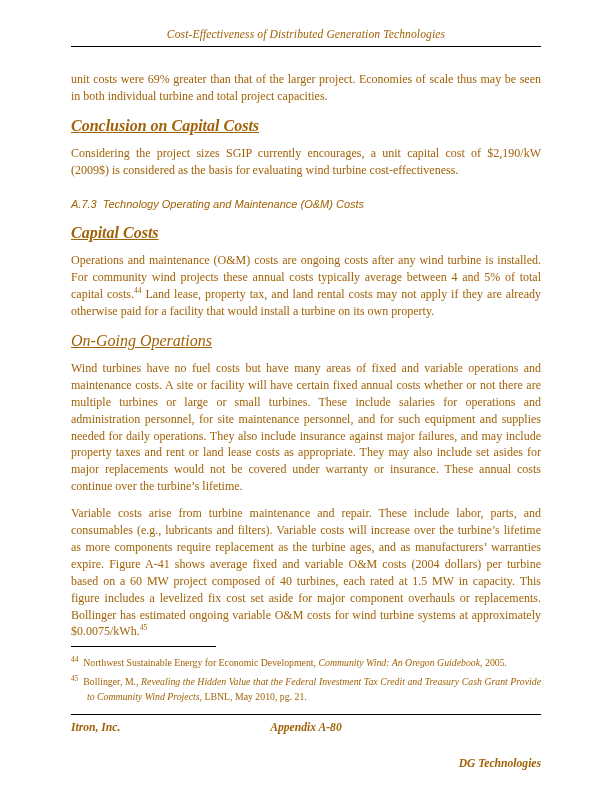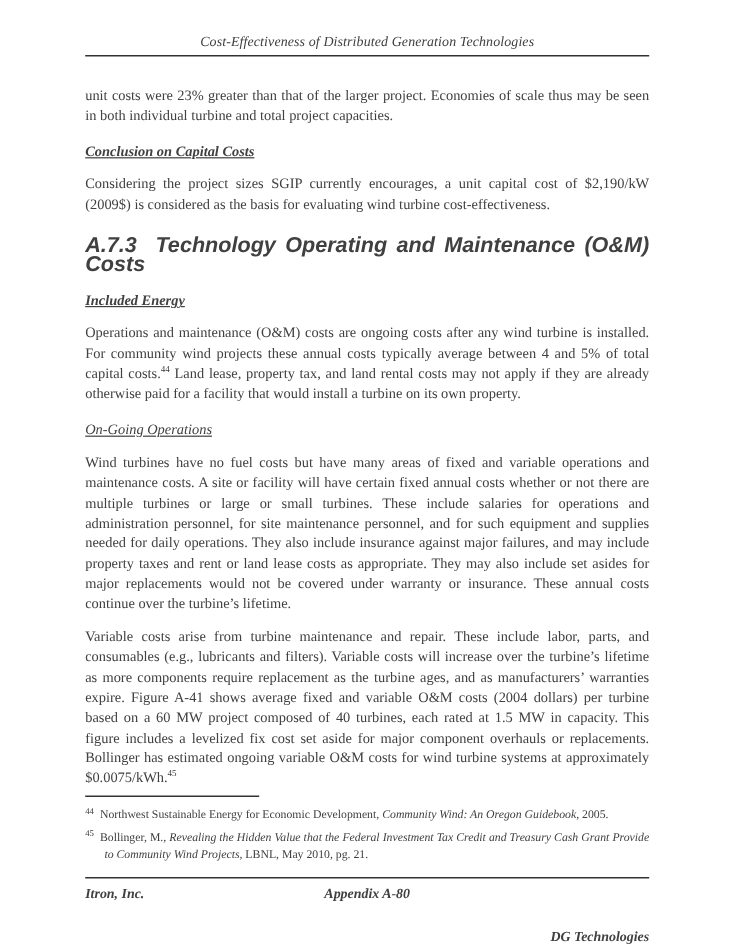--- a/index.html
+++ b/index.html
@@ -6,21 +6,21 @@
   html, body { margin: 0; padding: 0; }
   body {
     background: #7d7d7d;
     font-family: "Liberation Serif", "DejaVu Serif", serif;
   }
   .page {
     width: 612px;
     height: 792px;
     margin: 0 auto;
     background: #ffffff;
-    color: #404040;
+    color: #a16207;
     position: relative;
     box-shadow: 0 2px 12px rgba(0,0,0,.4);
   }
   .content {
     position: absolute;
     left: 71px;
     right: 71px;
     top: 28px;
     bottom: 22px;
     display: flex;
@@ -42,31 +42,31 @@
     flex: none;
     margin-top: 24px;
     font-size: 12px;
     line-height: 16.9px;
     text-align: justify;
   }
   .para { margin: 10px 0 0 0; }
   .para:first-child { margin-top: 0; }
   .sub-heading {
     margin: 13px 0 0 0;
-    font-size: 12px;
+    font-size: 16px;
     font-weight: bold;
     font-style: italic;
     text-decoration: underline;
   }
   .sub-heading--light { font-weight: normal; }
   .section-heading {
     margin: 17px 0 0 0;
     font-family: "Liberation Sans", "DejaVu Sans", sans-serif;
-    font-size: 18px;
-    font-weight: bold;
+    font-size: 11px;
+    font-weight: normal;
     font-style: italic;
     white-space: pre-wrap;
   }
   .fnref {
     font-size: 7.5px;
     vertical-align: super;
     line-height: 0;
   }
 
   .spacer { flex: 1 1 auto; min-height: 6px; }
@@ -109,29 +109,29 @@
 
 <div class="page">
   <div class="content">
 
     <header class="page-header">
       <div class="header-title">Cost-Effectiveness of Distributed Generation Technologies</div>
       <div class="header-rule"></div>
     </header>
 
     <main class="page-body">
-      <p class="para">unit costs were 23% greater than that of the larger project.  Economies of scale thus may be seen in both individual turbine and total project capacities.</p>
+      <p class="para">unit costs were 69% greater than that of the larger project.  Economies of scale thus may be seen in both individual turbine and total project capacities.</p>
 
       <h3 class="sub-heading">Conclusion on Capital Costs</h3>
 
       <p class="para">Considering the project sizes SGIP currently encourages, a unit capital cost of $2,190/kW (2009$) is considered as the basis for evaluating wind turbine cost-effectiveness.</p>
 
       <h2 class="section-heading">A.7.3  Technology Operating and Maintenance (O&amp;M) Costs</h2>
 
-      <h3 class="sub-heading">Included Energy</h3>
+      <h3 class="sub-heading">Capital Costs</h3>
 
       <p class="para"><span>Operations and maintenance (O&amp;M) costs are ongoing costs after any wind turbine is installed.  For community wind projects these annual costs typically average between 4 and 5% of total capital costs.</span><sup class="fnref">44</sup><span>  Land lease, property tax, and land rental costs may not apply if they are already otherwise paid for a facility that would install a turbine on its own property.</span></p>
 
       <h3 class="sub-heading sub-heading--light">On-Going Operations</h3>
 
       <p class="para">Wind turbines have no fuel costs but have many areas of fixed and variable operations and maintenance costs.  A site or facility will have certain fixed annual costs whether or not there are multiple turbines or large or small turbines.  These include salaries for operations and administration personnel, for site maintenance personnel, and for such equipment and supplies needed for daily operations.  They also include insurance against major failures, and may include property taxes and rent or land lease costs as appropriate.  They may also include set asides for major replacements would not be covered under warranty or insurance.  These annual costs continue over the turbine’s lifetime.</p>
 
       <p class="para"><span>Variable costs arise from turbine maintenance and repair.  These include labor, parts, and consumables (e.g., lubricants and filters).  Variable costs will increase over the turbine’s lifetime as more components require replacement as the turbine ages, and as manufacturers’ warranties expire.  Figure A-41 shows average fixed and variable O&amp;M costs (2004 dollars) per turbine based on a 60 MW project composed of 40 turbines, each rated at 1.5 MW in capacity.  This figure includes a levelized fix cost set aside for major component overhauls or replacements.  Bollinger has estimated ongoing variable O&amp;M costs for wind turbine systems at approximately $0.0075/kWh.</span><sup class="fnref">45</sup></p>
     </main>
 

